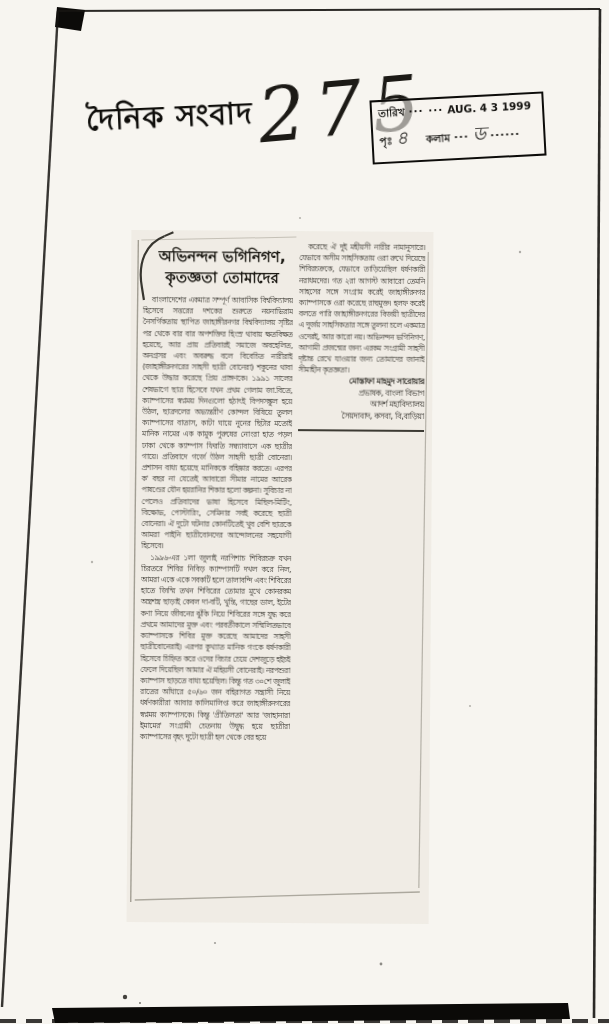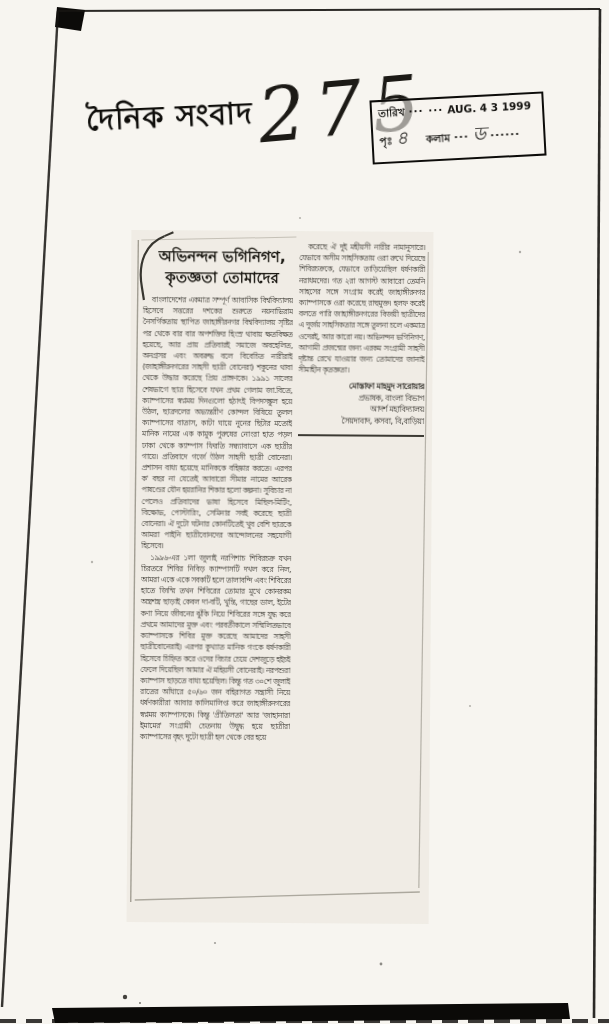--- a/index.html
+++ b/index.html
@@ -53,21 +53,21 @@
   }
   .col{
     position:absolute;color:#35332c;
     font-size:7.6px;line-height:11.2px;letter-spacing:-0.5px;
     text-align:justify;filter:blur(0.45px);overflow:hidden;
   }
   .col p{margin:0;text-indent:9px;}
   .col-left{left:12px;top:64px;width:150px;height:612px;}
   .col-right{left:168px;top:10px;width:126px;height:456px;}
   .signature{
-    margin-top:5px;text-align:right;
+    text-align:right;
     font-size:8px;line-height:11.5px;letter-spacing:-0.4px;color:#2c2a24;
     filter:blur(0.35px);
   }
   .signature .sig-name{font-weight:bold;}
   .sig-rule{
     margin-top:8px;margin-left:-50px;width:180px;
     border-top:2px solid #3c3a33;filter:blur(0.3px);
   }
 </style>
 </head>

